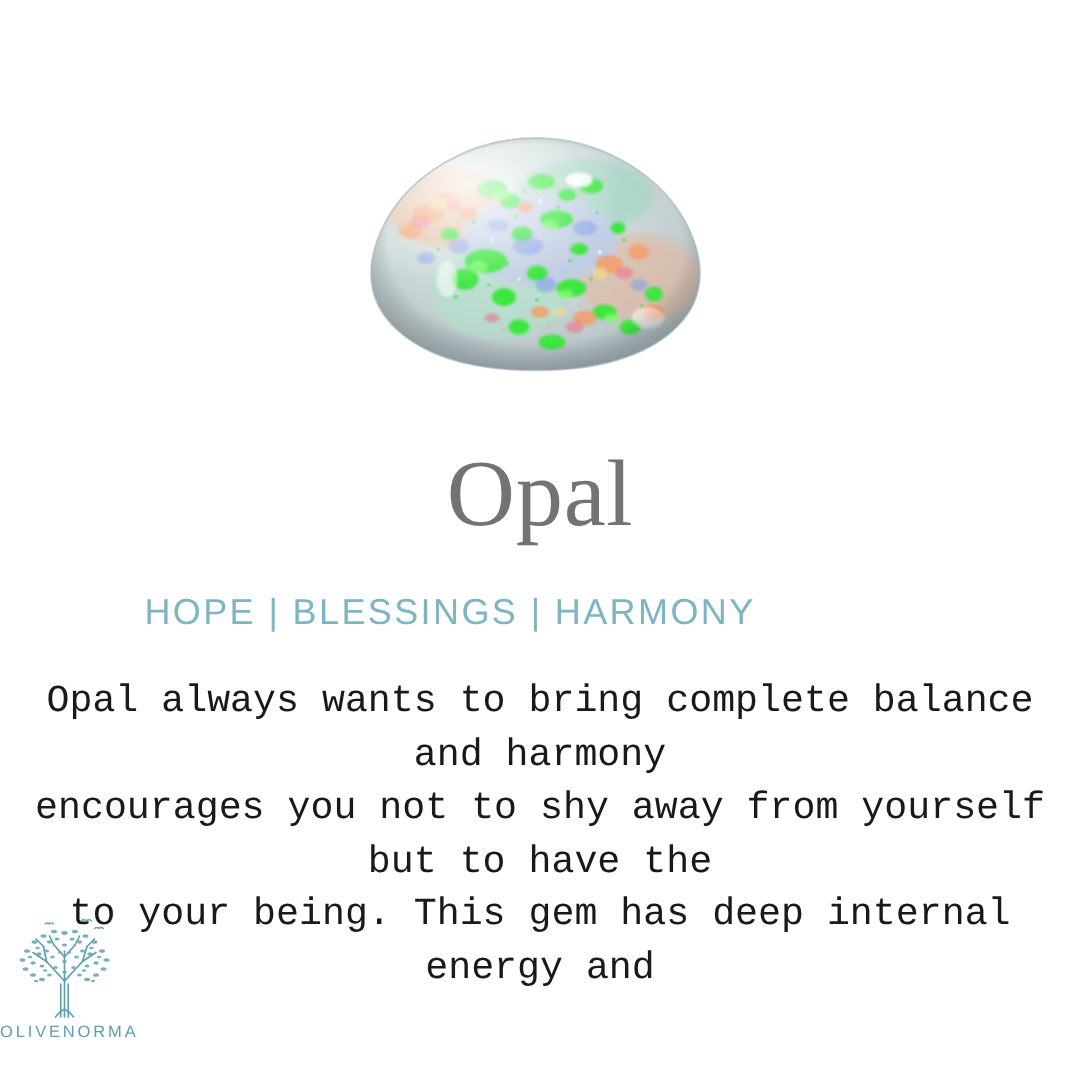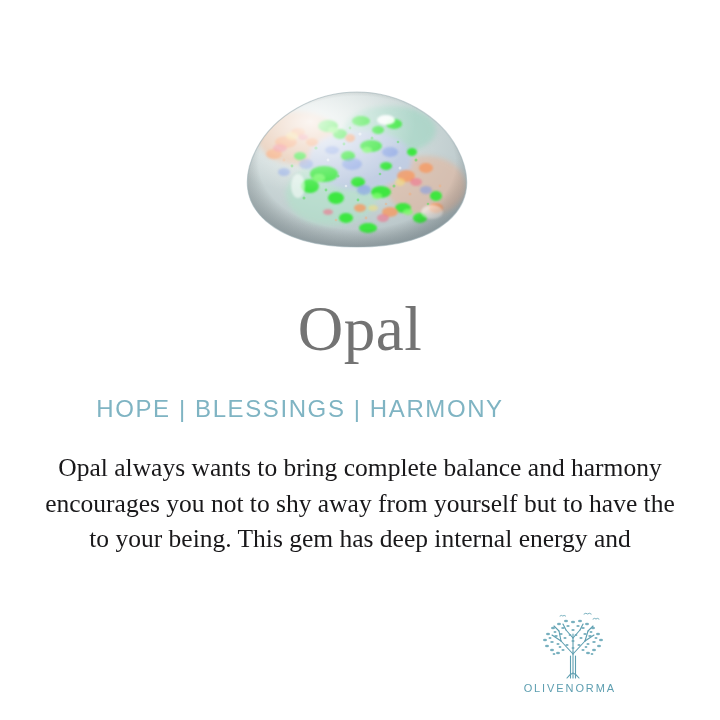--- a/index.html
+++ b/index.html
@@ -62,36 +62,36 @@
     letter-spacing: 1.6px;
   }
 
   
   .body-copy {
     position: absolute;
     left: 22px;
     top: 450px;
     width: 676px;
     text-align: center;
-    font-family: Liberation Serif, serif;
+    font-family: Liberation Mono, monospace;
     font-size: 25.5px;
     line-height: 35.5px;
     color: #19181a;
   }
   .body-copy p { margin: 0; }
 
   
   .logo-block {
     position: absolute;
     left: 0;
     top: 608px;
     width: 616px;
     display: flex;
     flex-direction: column;
-    align-items: flex-end;
+    align-items: flex-start;
   }
   .logo-mark { display: block; width: 86px; height: 72px; }
   .logo-word {
     margin-top: 2px;
     font-family: "Liberation Sans", sans-serif;
     font-size: 11px;
     letter-spacing: 1.9px;
     color: #5d9eb0;
     font-weight: 400;
   }

